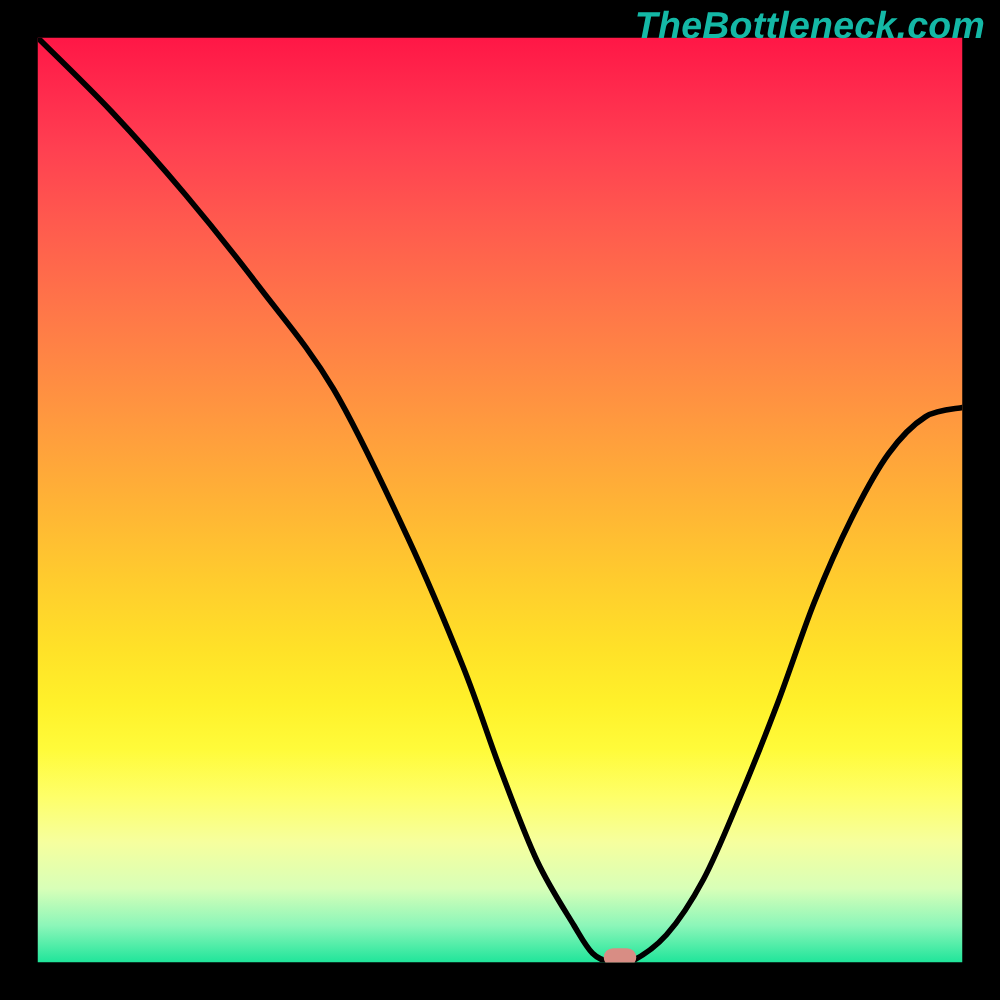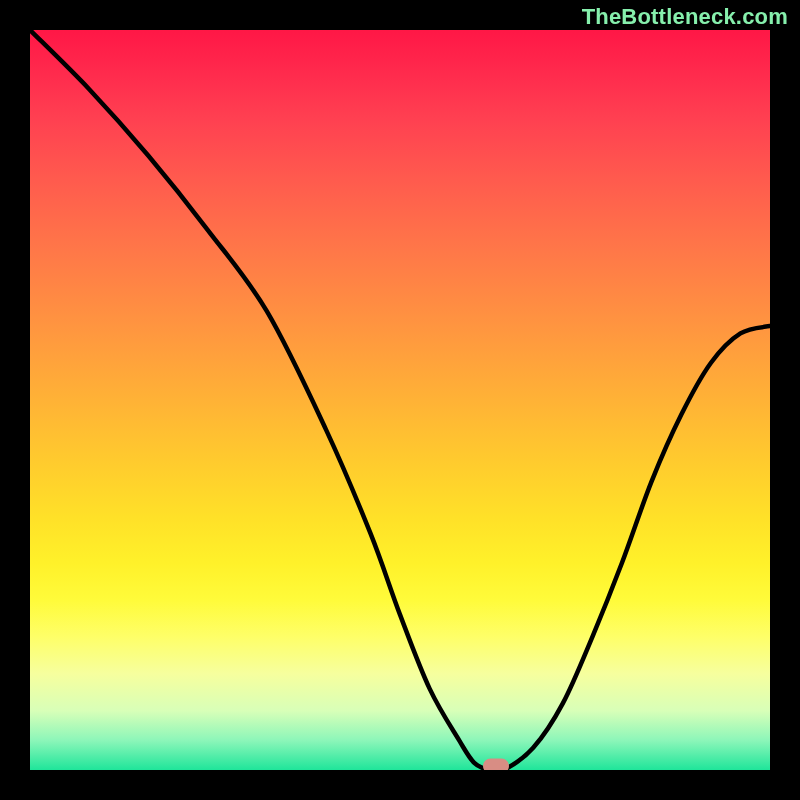--- a/index.html
+++ b/index.html
@@ -14,25 +14,26 @@
   .frame {
     position: relative;
     width: 800px;
     height: 800px;
     background: #000;
   }
   .watermark {
     position: absolute;
     top: 4px;
     right: 12px;
-    color: #86efac;
-    font-size: 22px;
+    color: #14b8a6;
+    font-size: 30px;
     font-weight: 600;
     letter-spacing: 0.2px;
     z-index: 10;
+    font-style: italic;
   }
   .plot-area {
     position: absolute;
     left: 30px;
     top: 30px;
     width: 740px;
     height: 740px;
     overflow: hidden;
   }
   

